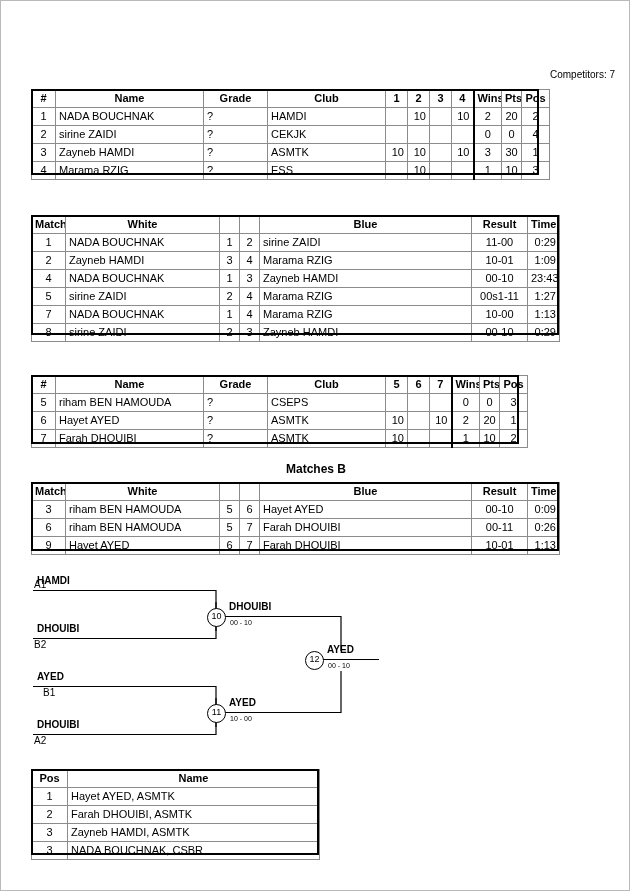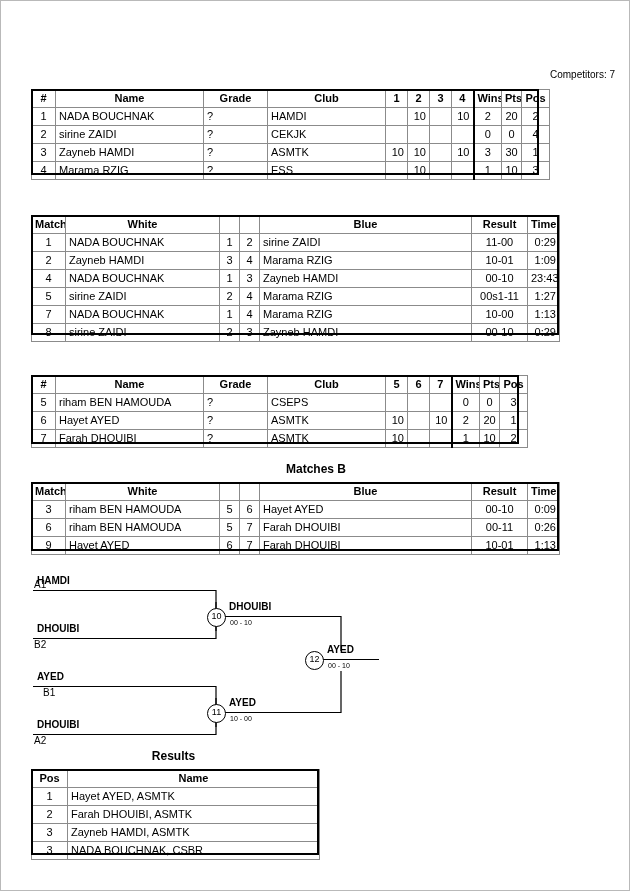--- a/index.html
+++ b/index.html
@@ -465,21 +465,20 @@
 
     <div class="bk-node" style="left:206px; top:143px;">11</div>
     <div class="bk-label" style="left:228px; top:136px;">AYED</div>
     <div class="bk-score" style="left:229px; top:154px;">10 - 00</div>
 
     <div class="bk-node" style="left:304px; top:90px;">12</div>
     <div class="bk-label" style="left:326px; top:83px;">AYED</div>
     <div class="bk-score" style="left:327px; top:101px;">00 - 10</div>
   </div>
 
-  <div class="section-title" style="top:748px; width:345px; left:0;">Results</div>
 
   <table class="grid" id="tbl-results" style="left:30px; top:768px; width:288px;">
     <colgroup>
         <col style="width:36px">
         <col style="width:252px">
       </colgroup>
     <thead>
       <tr>
         <th class="c-left">Pos</th>
         <th class="c-center">Name</th>

